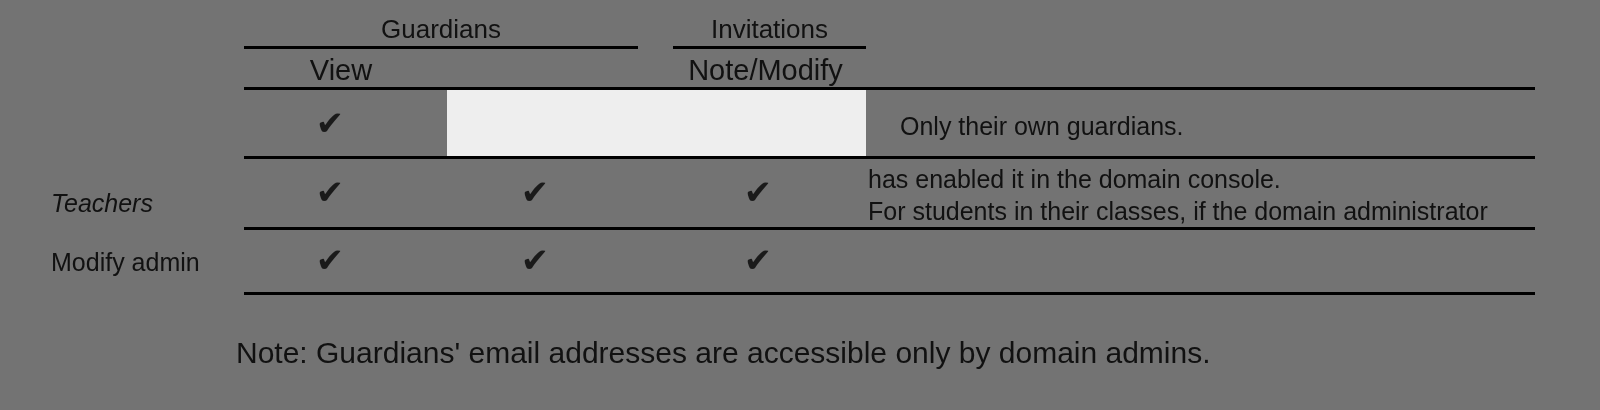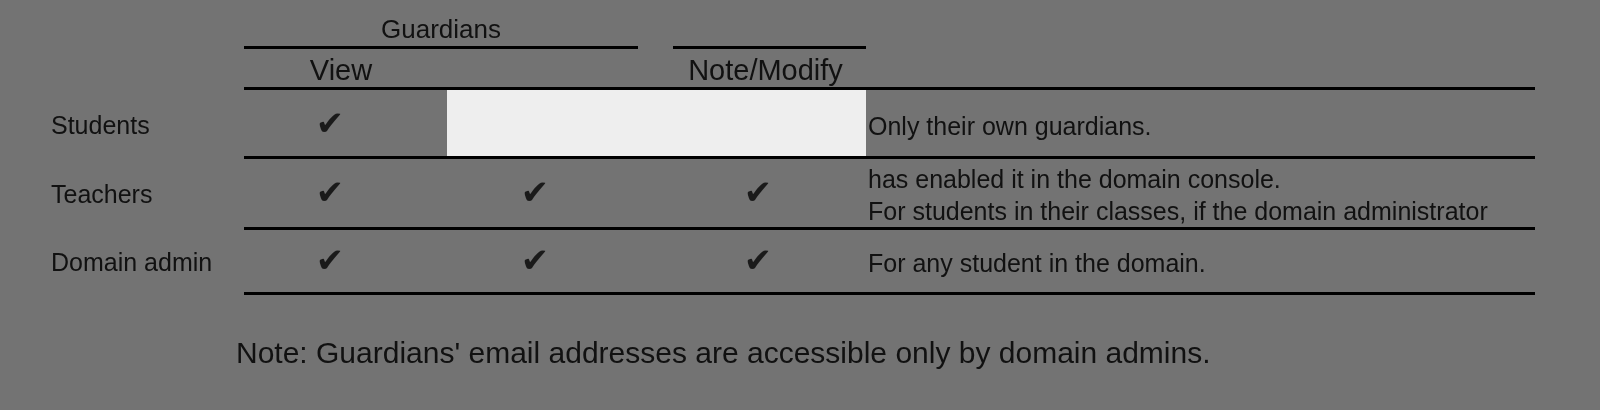--- a/index.html
+++ b/index.html
@@ -80,21 +80,21 @@
 
   .row-label {
     position: absolute;
     left: 51px;
     font-size: 25px;
     line-height: 30px;
     white-space: nowrap;
     color: #111111;
   }
   .row-label-students { top: 110px; }
-  .row-label-teachers { top: 179px; }
+  .row-label-teachers { top: 188px; font-style: italic; }
   .row-label-admin    { top: 247px; }
 
   
   .check {
     position: absolute;
     width: 60px;
     text-align: center;
     font-size: 34px;
     line-height: 34px;
     color: #1a1a1a;
@@ -110,68 +110,67 @@
 
   
   .note-cell {
     position: absolute;
     left: 868px;
     font-size: 25px;
     line-height: 32px;
     color: #111111;
     width: 660px;
   }
-  .note-r1 { top: 110px; }
+  .note-r1 { top: 110px; margin-left: 32px; }
   .note-r2 { top: 163px; }
   .note-r3 { top: 247px; }
 
   .footnote {
     position: absolute;
     left: 236px;
     top: 338px;
     font-size: 30px;
     line-height: 30px;
     white-space: nowrap;
     color: #111111;
   }
 </style>
 </head>
 <body>
 
 <div class="page">
 
   <div class="group-label group-guardians">Guardians</div>
+  <div class="group-label group-invitations">Invitations</div>
 
   <div class="rule rule-group rule-guardians"></div>
   <div class="rule rule-group rule-invitations"></div>
 
   <div class="col-label col-view">View</div>
   <div class="col-label col-viewmodify">Note/Modify</div>
 
   <div class="rule rule-main rule-head-bottom"></div>
 
   <div class="shaded-cell"></div>
 
-  <div class="row-label row-label-students">Students</div>
   <div class="check check-c1 check-r1">✔</div>
   <div class="note-cell note-r1">Only their own guardians.</div>
   <div class="rule rule-main rule-row1"></div>
 
   <div class="row-label row-label-teachers">Teachers</div>
   <div class="check check-c1 check-r2">✔</div>
   <div class="check check-c2 check-r2">✔</div>
   <div class="check check-c3 check-r2">✔</div>
   <div class="note-cell note-r2">
     <div>has enabled it in the domain console.</div>
     <div>For students in their classes, if the domain administrator</div>
   </div>
   <div class="rule rule-main rule-row2"></div>
 
-  <div class="row-label row-label-admin">Domain admin</div>
+  <div class="row-label row-label-admin">Modify admin</div>
   <div class="check check-c1 check-r3">✔</div>
   <div class="check check-c2 check-r3">✔</div>
   <div class="check check-c3 check-r3">✔</div>
-  <div class="note-cell note-r3">For any student in the domain.</div>
   <div class="rule rule-main rule-row3"></div>
 
   <div class="footnote">Note: Guardians' email addresses are accessible only by domain admins.</div>
 
 </div>
 
 </body></html>

